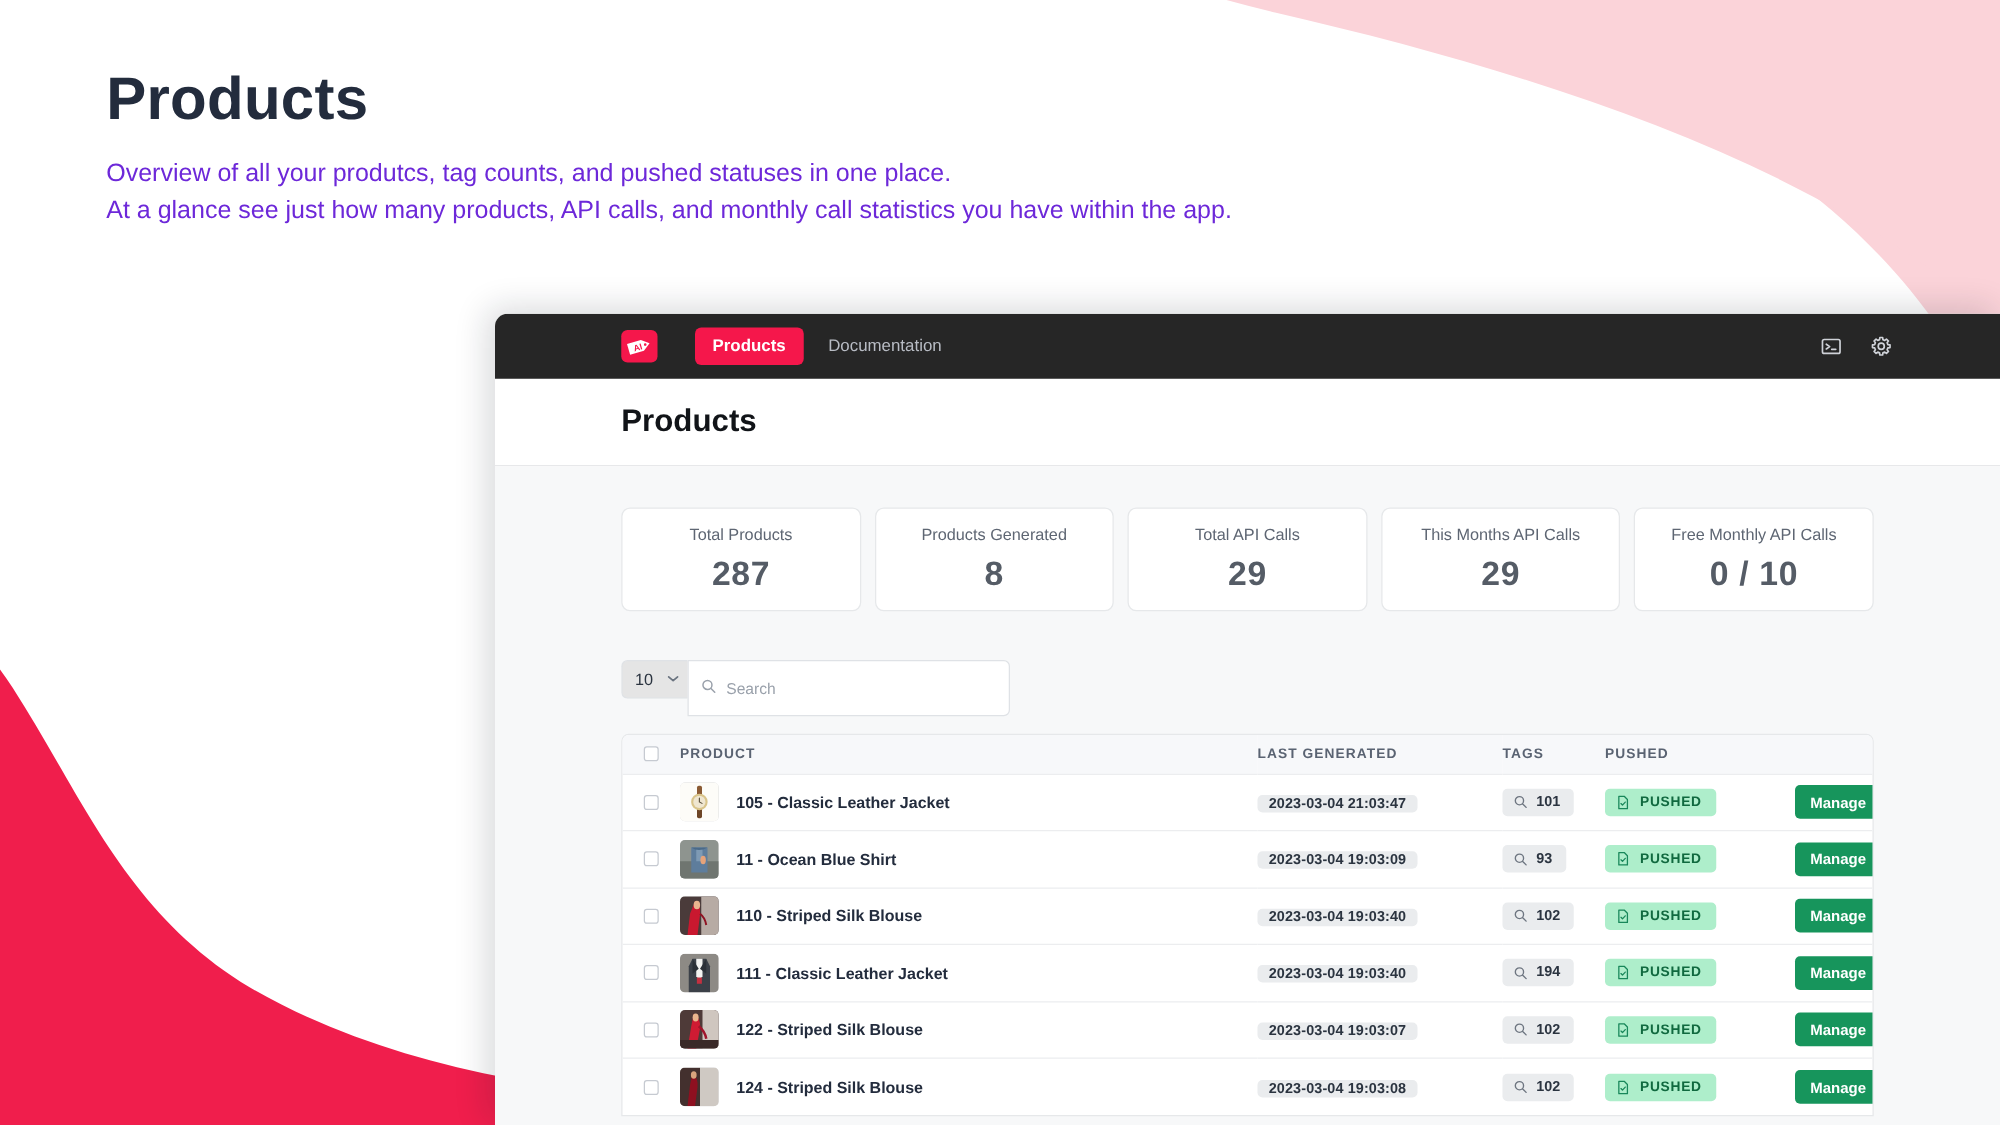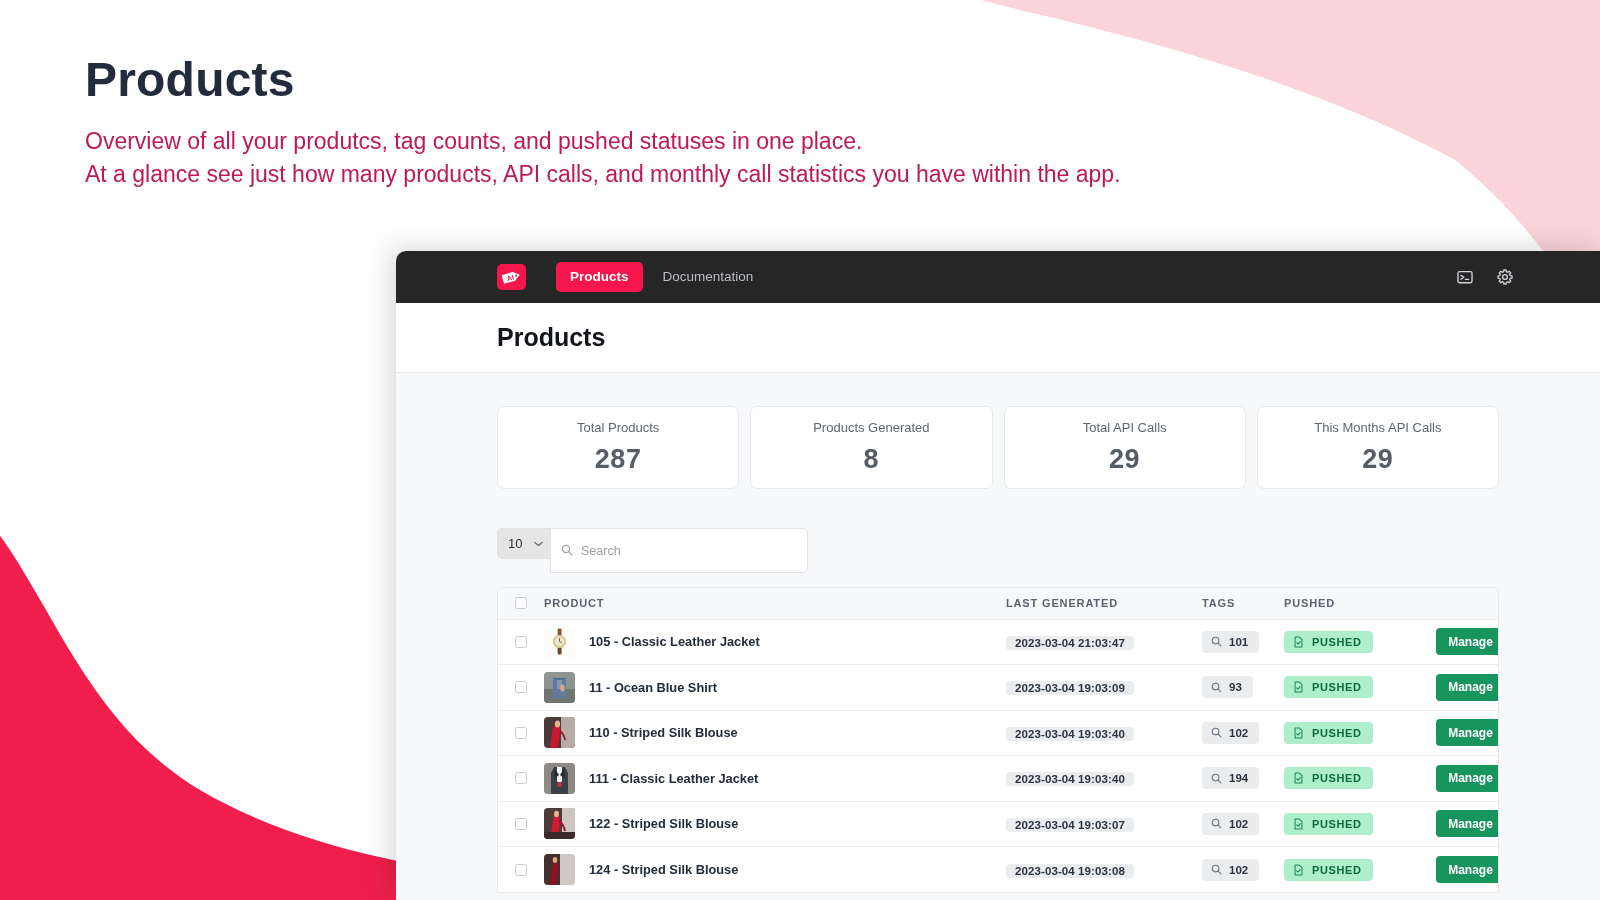--- a/index.html
+++ b/index.html
@@ -16,21 +16,21 @@
   .blob-pink  { position:absolute; top:-140px; right:-60px; width:1020px; height:470px; }
   .blob-red   { position:absolute; left:-200px; bottom:-60px; width:740px; height:520px; }
 
   
   .hero { position:absolute; left:85px; top:55px; z-index:3; }
   .hero-title {
     font-size:48px; font-weight:bold; color:#232c3d;
     letter-spacing:0.2px; line-height:1.05;
   }
   .hero-sub {
-    margin-top:20px; font-size:23px; color:#be185d;
+    margin-top:20px; font-size:20px; color:#6d28d9;
     line-height:1.42; font-weight:400;
   }
   .hero-sub div { white-space:nowrap; }
 
   
   .app-window {
     position:absolute; left:396px; top:251px; width:1204px; height:649px;
     background:#ffffff;
     border-top-left-radius:10px;
     box-shadow:-6px -4px 26px rgba(20,24,40,0.16);
@@ -223,20 +223,24 @@
           <div class="stat-value">8</div>
         </div>
         <div class="stat-card">
           <div class="stat-label">Total API Calls</div>
           <div class="stat-value">29</div>
         </div>
         <div class="stat-card">
           <div class="stat-label">This Months API Calls</div>
           <div class="stat-value">29</div>
         </div>
+        <div class="stat-card">
+          <div class="stat-label">Free Monthly API Calls</div>
+          <div class="stat-value">0 / 10</div>
+        </div>
       </div>
 
       <div class="toolbar">
         <div class="len-select">
           <span>10</span>
           <span class="chev">
             <svg width="9" height="6" viewBox="0 0 10 6" fill="none" stroke="currentColor" stroke-width="1.6" stroke-linecap="round" stroke-linejoin="round">
               <path d="M1 1.3 L5 4.7 L9 1.3"></path>
             </svg>
           </span>

